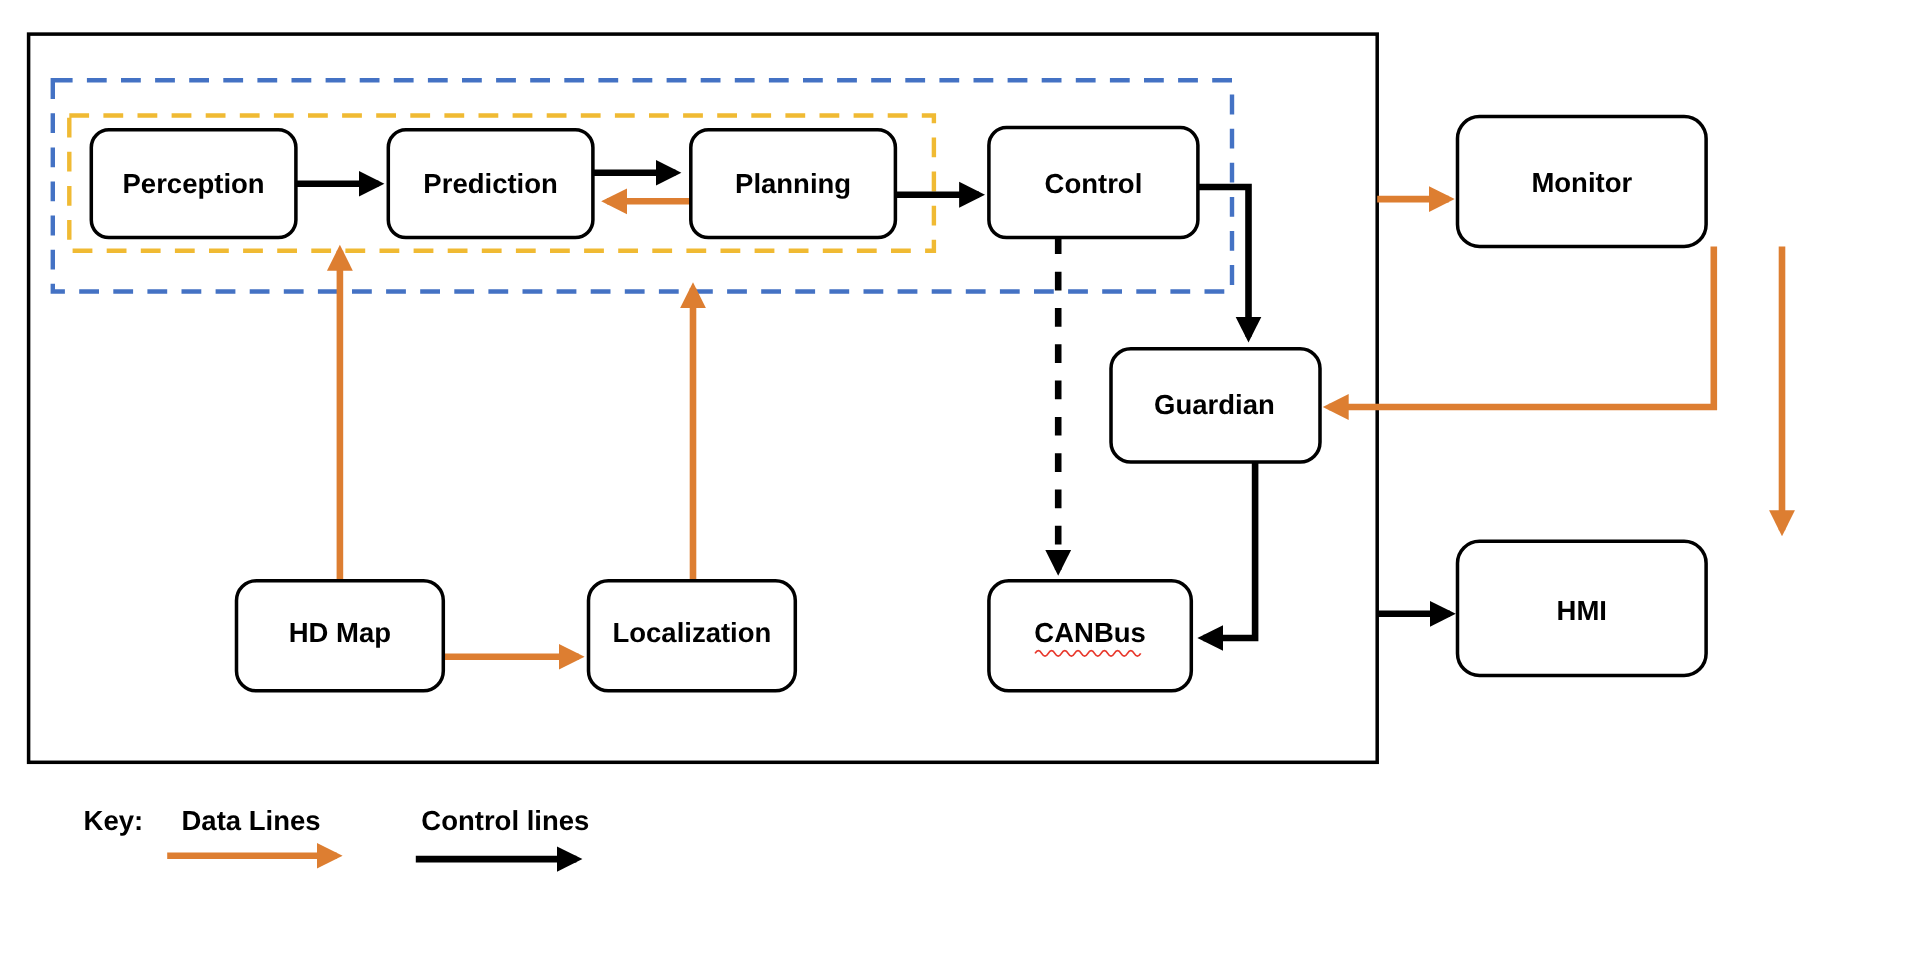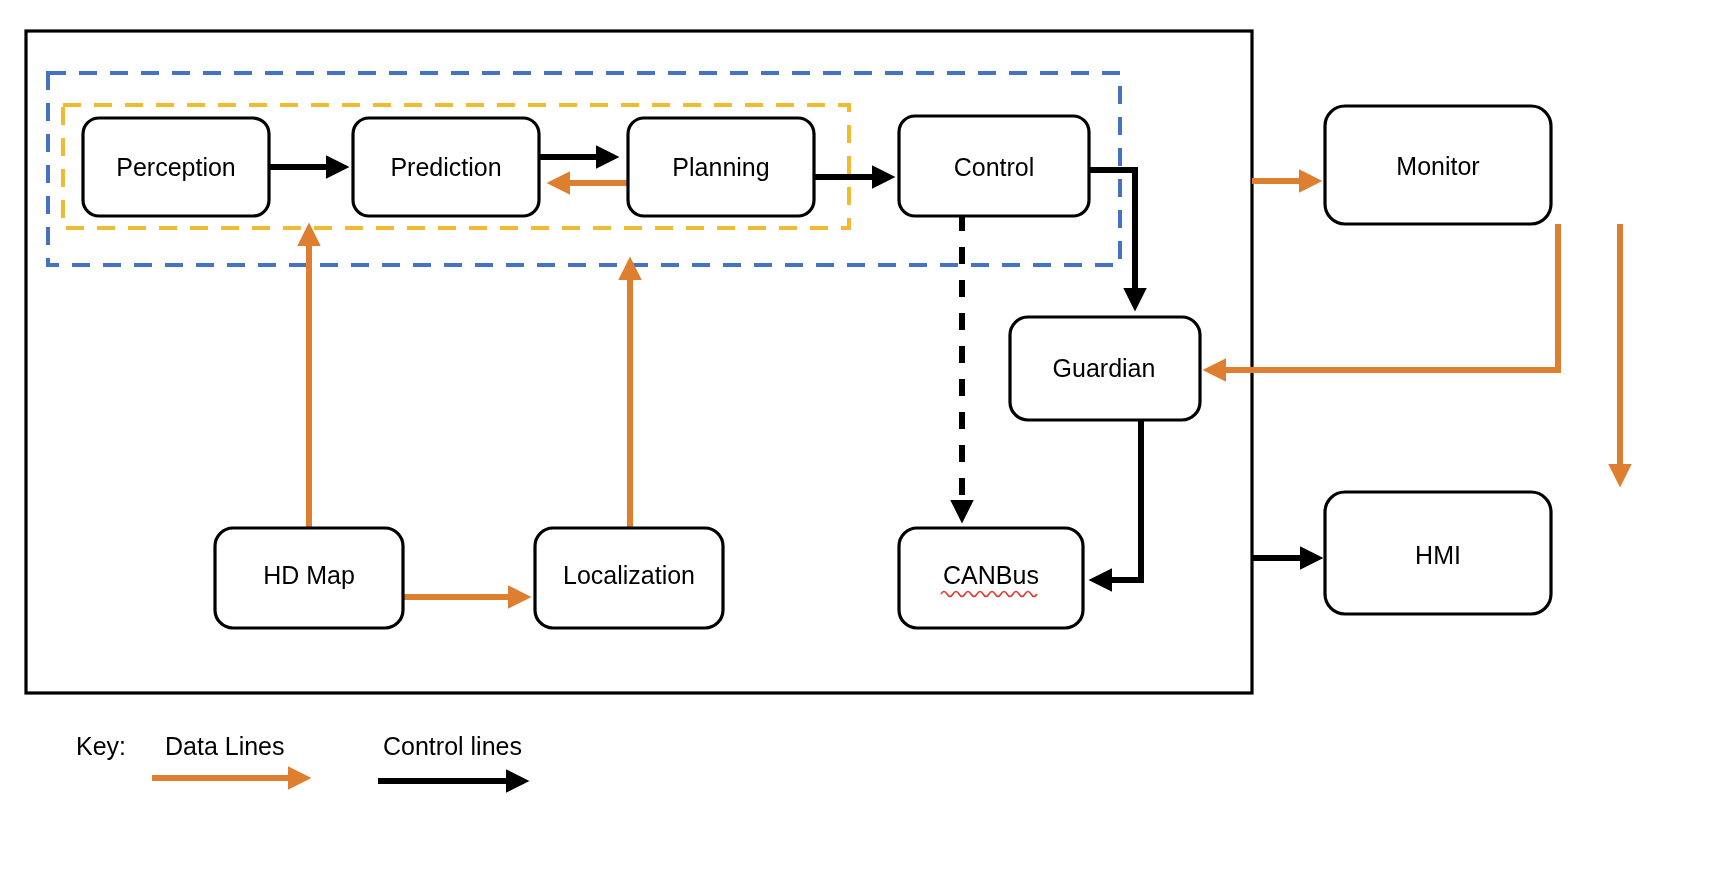--- a/index.html
+++ b/index.html
@@ -12,20 +12,21 @@
     width: 1732px;
     height: 882px;
     font-family: "Liberation Sans", sans-serif;
     overflow: hidden;
   }
   #stage {
     position: relative;
     width: 1588px;
     height: 882px;
     background: #ffffff;
+    font-weight: bold;
   }
   svg.diagram {
     position: absolute;
     left: 0;
     top: 0;
     width: 1732px;
     height: 882px;
     display: block;
   }
   .node-label {

